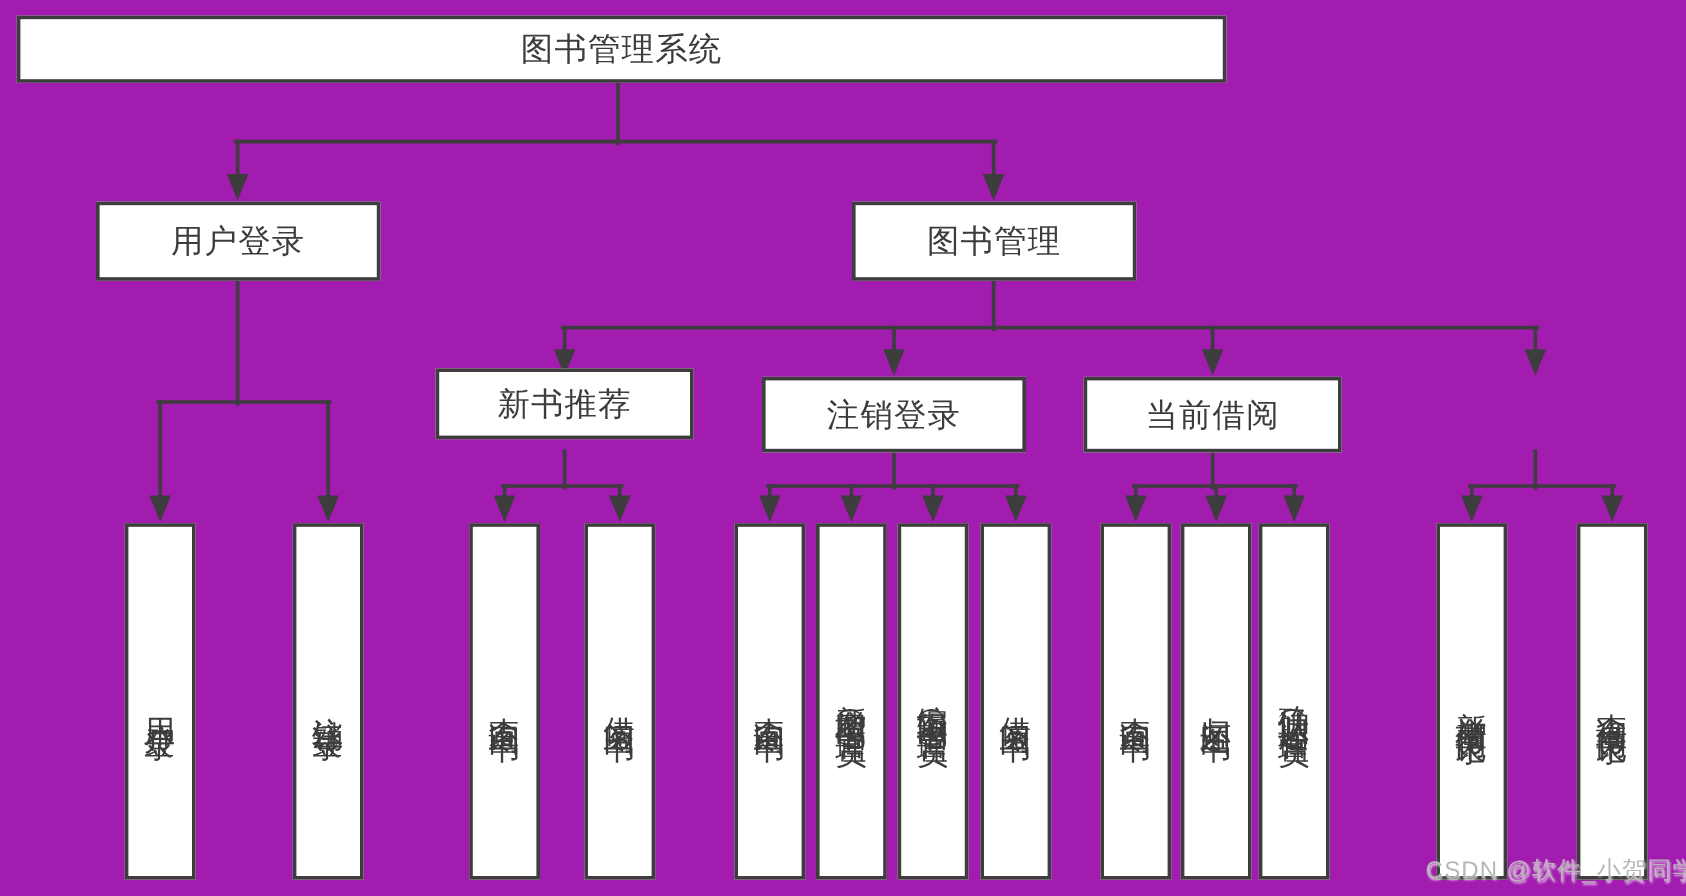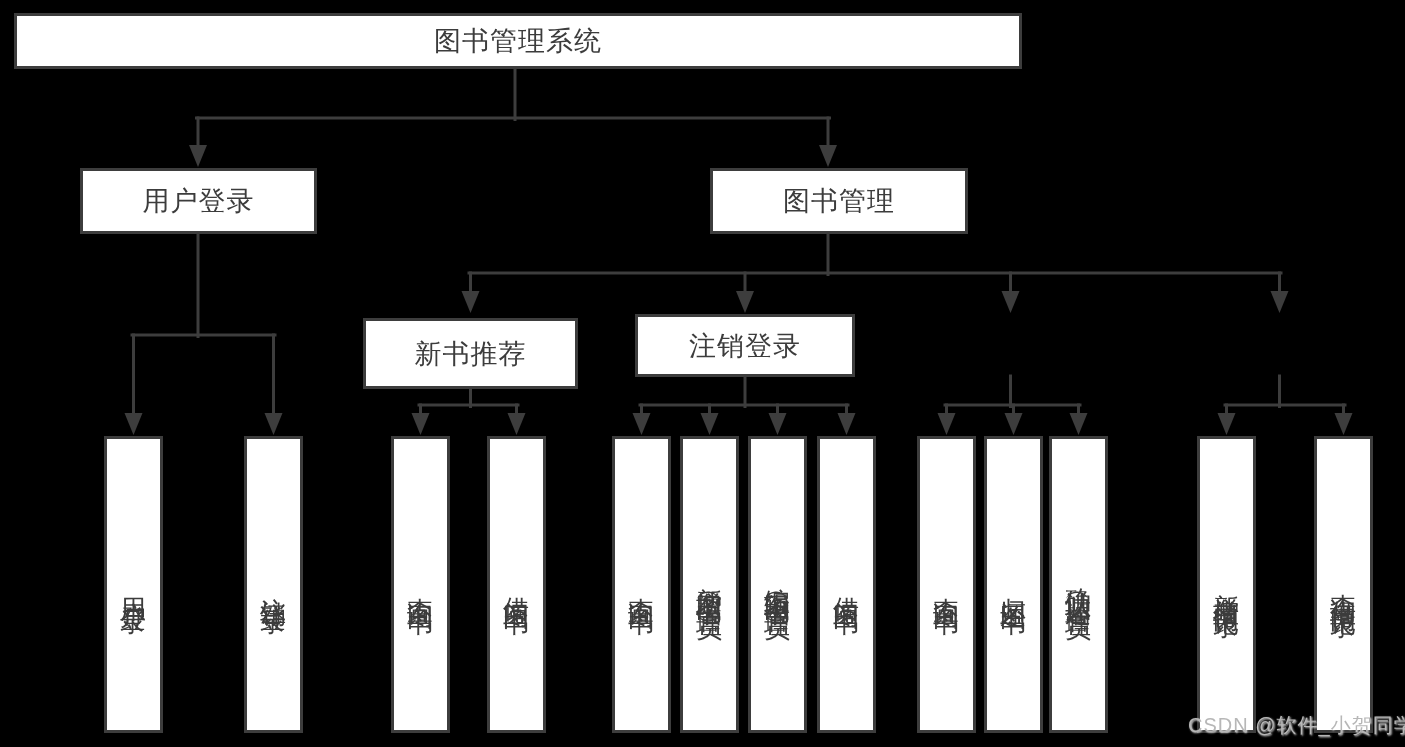--- a/index.html
+++ b/index.html
@@ -1,21 +1,21 @@
 <!DOCTYPE html>
 <html><head>
 <meta charset="utf-8">
 <title>diagram</title>
 <style>
   html, body { margin: 0; padding: 0; background: #ffffff; }
   .stage {
     position: relative;
     width: 1405px;
     height: 747px;
-    background: #000000;
+    background: #a21caf;
     font-family: "Liberation Sans", "DejaVu Sans", sans-serif;
     overflow: hidden;
   }
   .wires {
     position: absolute;
     left: 0; top: 0;
     width: 1405px; height: 747px;
     pointer-events: none;
   }
   .wires line { stroke: #3d3d3d; stroke-width: 3; stroke-linecap: square; }
@@ -34,22 +34,22 @@
   .leaf { font-size: 26px; }
   .v-label {
     writing-mode: vertical-rl;
     letter-spacing: 4px;
     line-height: 1;
     white-space: nowrap;
   }
   
   .n-root  { left: 14px;   top: 13px;  width: 1008px; height: 56px; }
   .n-login { left: 80px;   top: 168px; width: 237px;  height: 66px; }
-  .n-mgmt  { left: 710px;  top: 168px; width: 258px;  height: 66px; }
-  .n-rec   { left: 363px;  top: 318px; width: 215px;  height: 71px; }
+  .n-mgmt  { left: 710px;  top: 168px; width: 237px;  height: 66px; }
+  .n-rec   { left: 363px;  top: 307px; width: 215px;  height: 59px; }
   .n-bor   { left: 635px;  top: 314px; width: 220px;  height: 63px; }
   .n-cur   { left: 903px;  top: 314px; width: 215px;  height: 63px; }
   .n-log   { left: 1172px; top: 314px; width: 215px;  height: 63px; }
   .leaf    { top: 436px; width: 59px; height: 297px; }
   .l-1  { left: 104px; }  .l-2  { left: 244px; }
   .l-3  { left: 391px; }  .l-4  { left: 487px; }
   .l-5  { left: 612px; }  .l-6  { left: 680px; }
   .l-7  { left: 748px; }  .l-8  { left: 817px; }
   .l-9  { left: 917px; }  .l-10 { left: 984px; }
   .l-11 { left: 1049px; } .l-12 { left: 1197px; }
@@ -156,20 +156,23 @@
   <div class="node h-node n-mgmt">
     <span>图书管理</span>
   </div>
 
   <div class="node h-node n-rec">
     <span>新书推荐</span>
   </div>
   <div class="node h-node n-bor">
     <span>注销登录</span>
   </div>
+  <div class="node h-node n-cur">
+    <span>当前借阅</span>
+  </div>
 
   <div class="node leaf l-1">
     <span class="v-label">用户登录</span>
   </div>
   <div class="node leaf l-2">
     <span class="v-label">注销登录</span>
   </div>
 
   <div class="node leaf l-3">
     <span class="v-label">查询图书</span>

